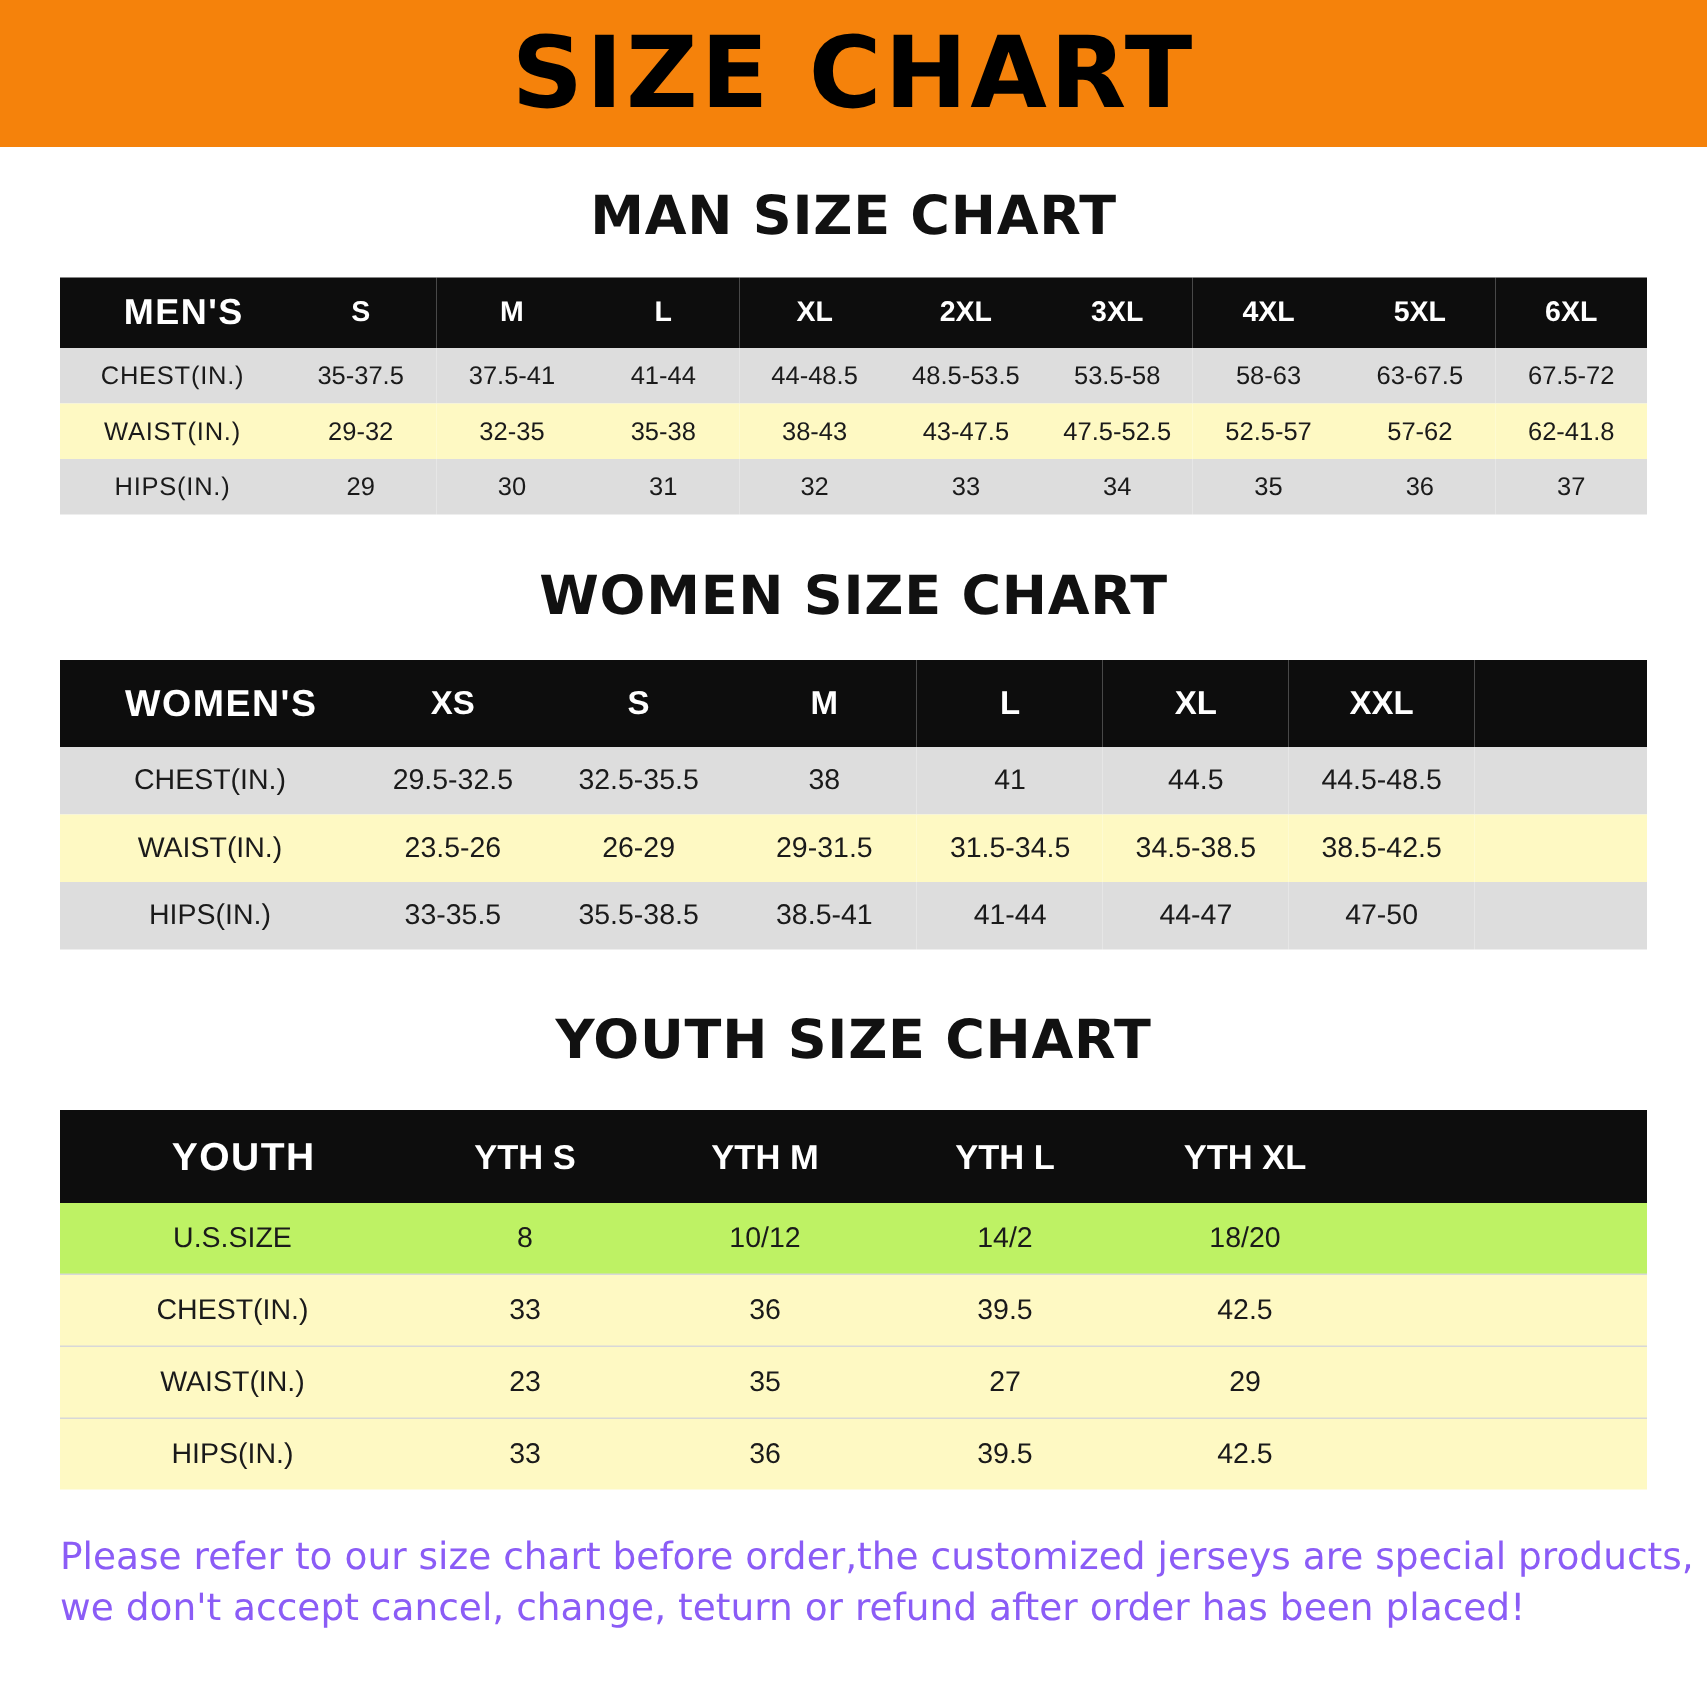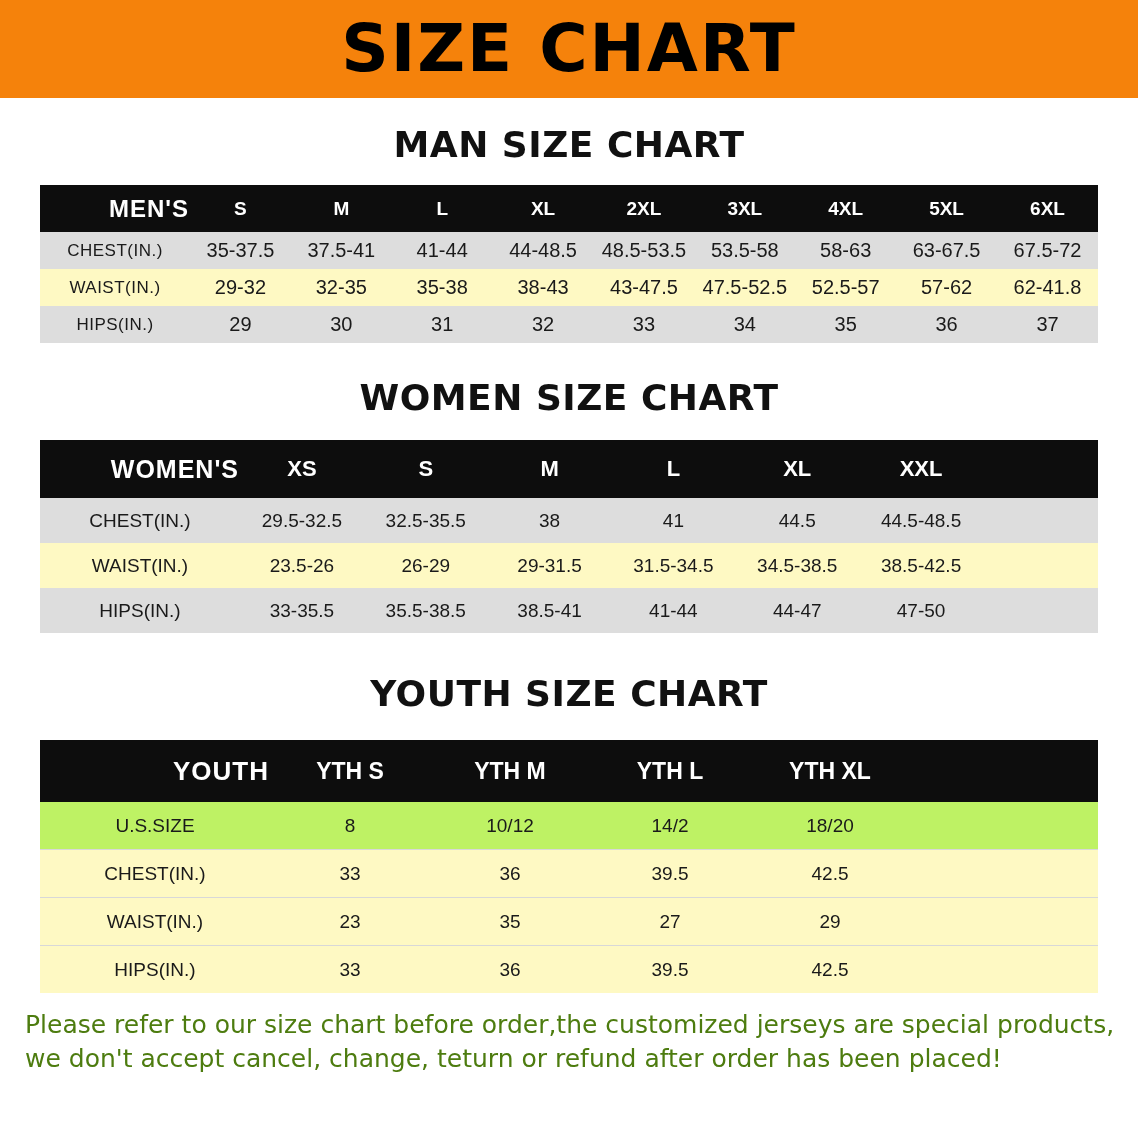--- a/index.html
+++ b/index.html
@@ -66,29 +66,29 @@
   }
   
   table.size thead tr {
     background: #0d0d0d;
   }
   table.size thead th {
     color: #ffffff;
     font-weight: bold;
   }
   table.size thead th.rowhead {
-    text-align: right;
+    text-align: center;
     padding-left: 16px;
     letter-spacing: 1px;
   }
 
   
   #men-table thead th { height: 45px; font-size: 19px; }
   #men-table thead th.rowhead { font-size: 24px; }
-  #men-table tbody td { height: 35px; font-size: 20px; }
+  #men-table tbody td { height: 35px; font-size: 17px; }
   #men-table tbody td.rowlabel { font-size: 17px; letter-spacing: 0.5px; }
   #men-table colgroup col.first { width: 150px; }
 
   
   #women-table thead th { height: 56px; font-size: 22px; }
   #women-table thead th.rowhead { font-size: 25px; }
   #women-table tbody td { height: 43px; font-size: 19px; }
   #women-table colgroup col.first { width: 200px; }
 
   
@@ -103,23 +103,23 @@
   tr.band-white td { background: #fef9c3; }
 
   
   #youth-table tbody td {
     border-bottom: 1px solid #d8d8d8;
   }
   #youth-table tbody tr:last-child td { border-bottom: none; }
 
   
   .note {
-    margin-top: 15px;
-    padding: 0 25px;
-    color: #4d7c0f;
+    margin-top: 28px;
+    padding: 0 40px;
+    color: #8b5cf6;
     font-family: "DejaVu Sans", sans-serif;
     font-size: 25px;
     line-height: 1.35;
     text-align: left;
   }
   .note div { white-space: nowrap; }
 </style>
 </head>
 <body>
 

